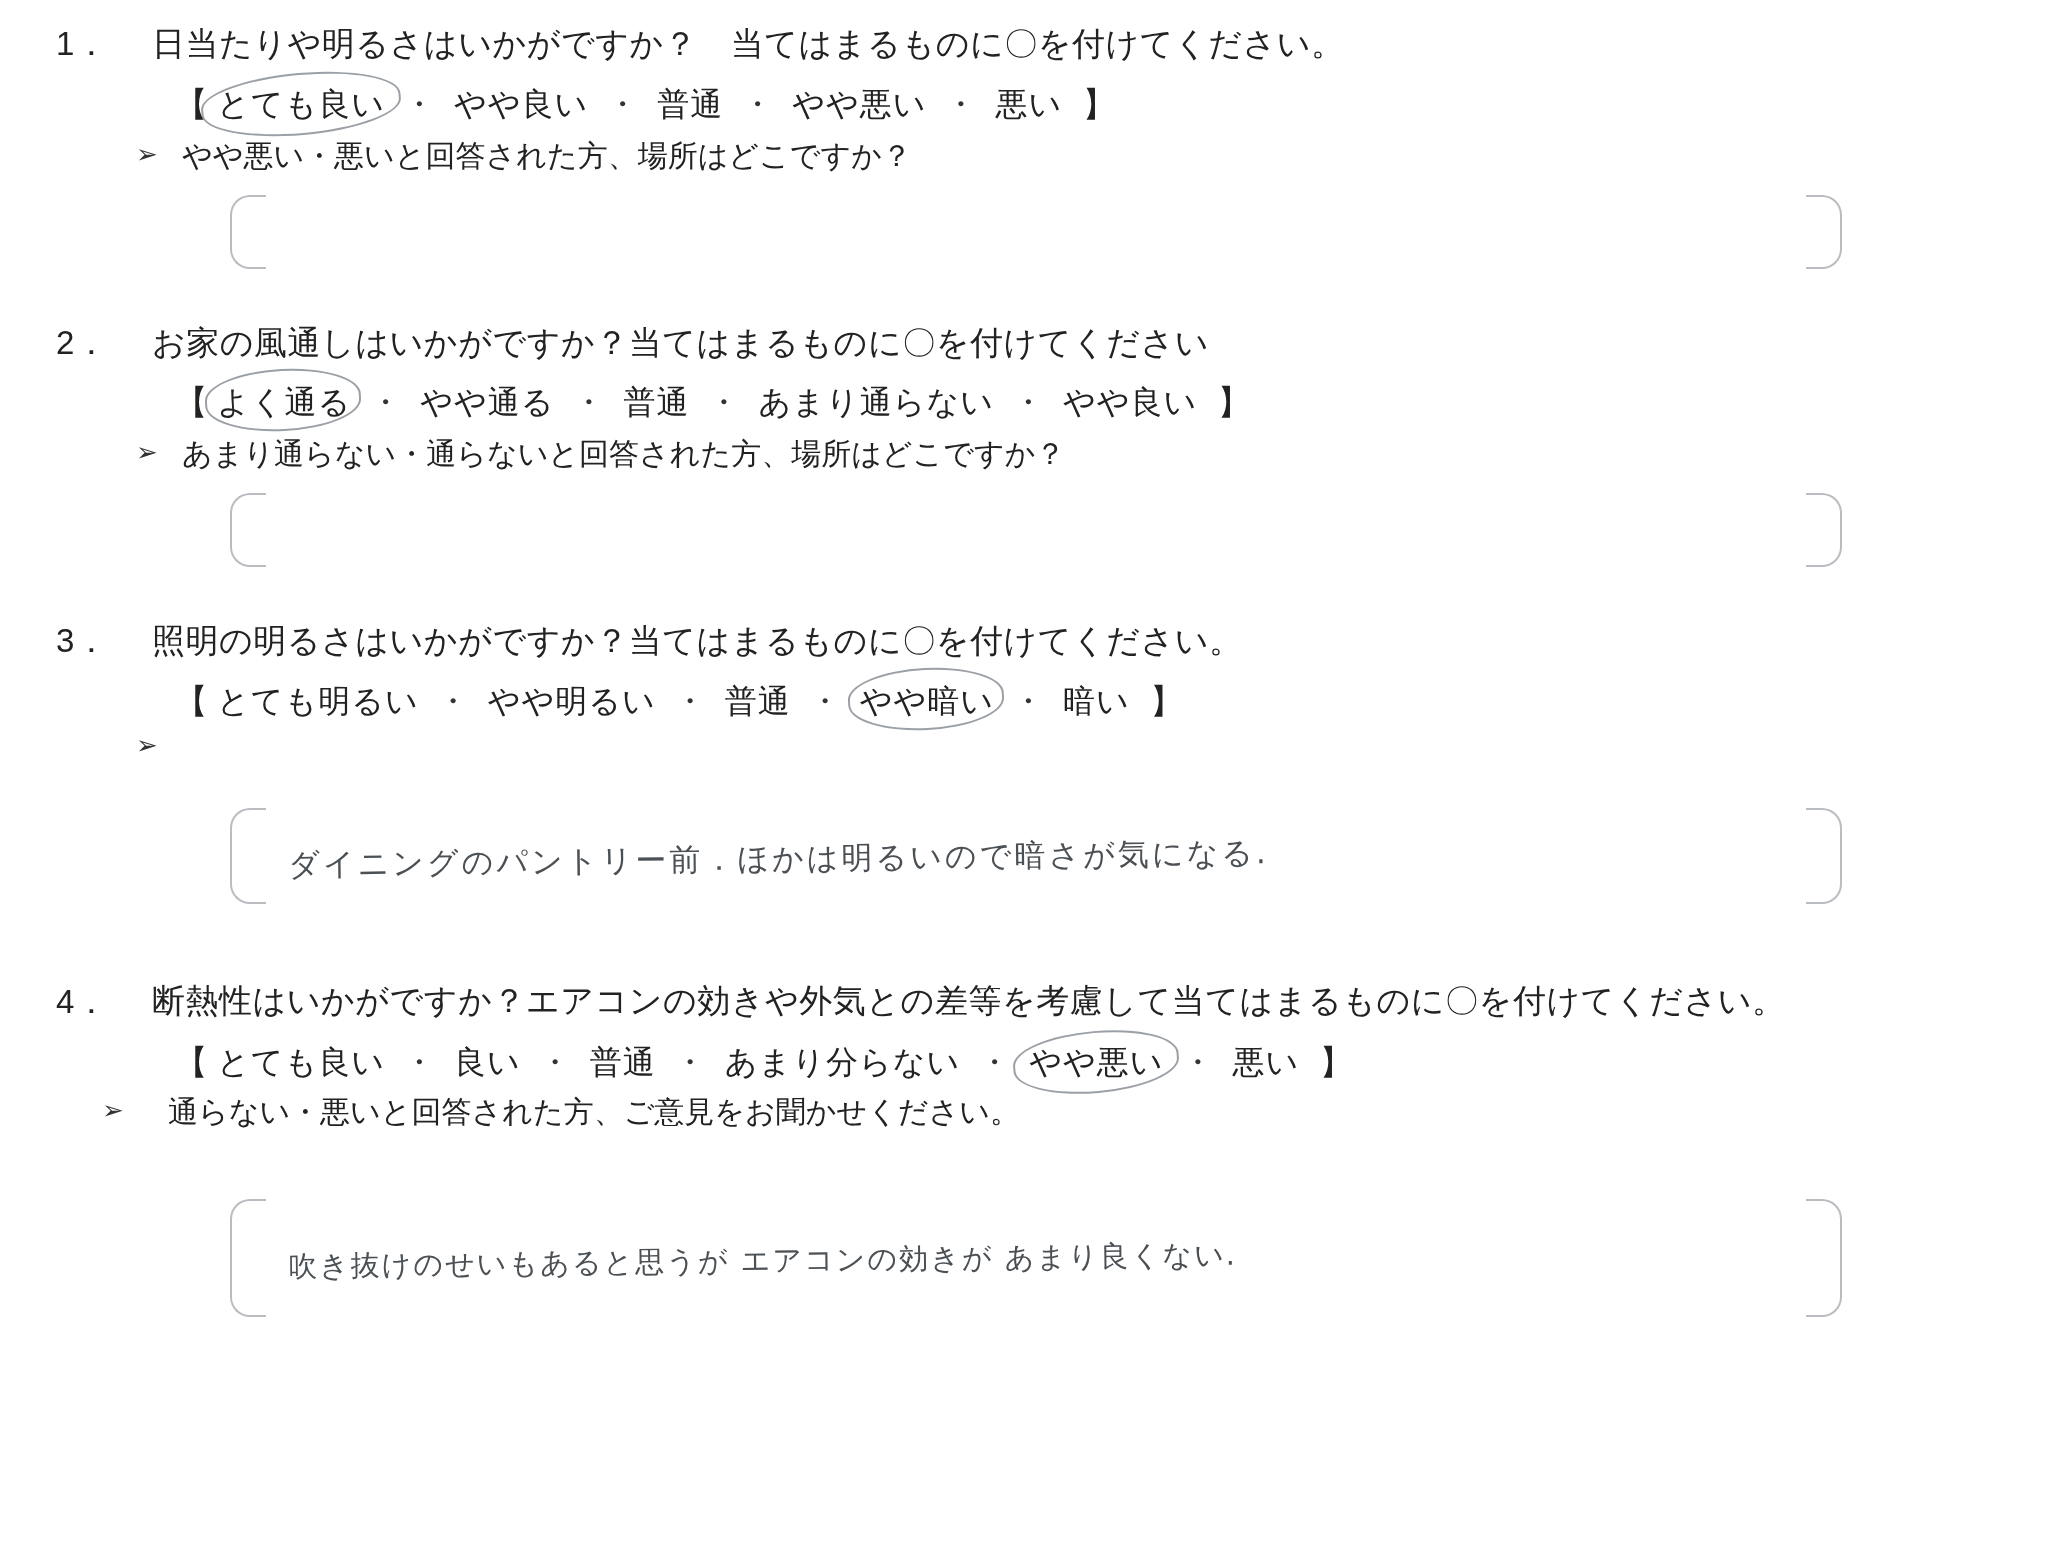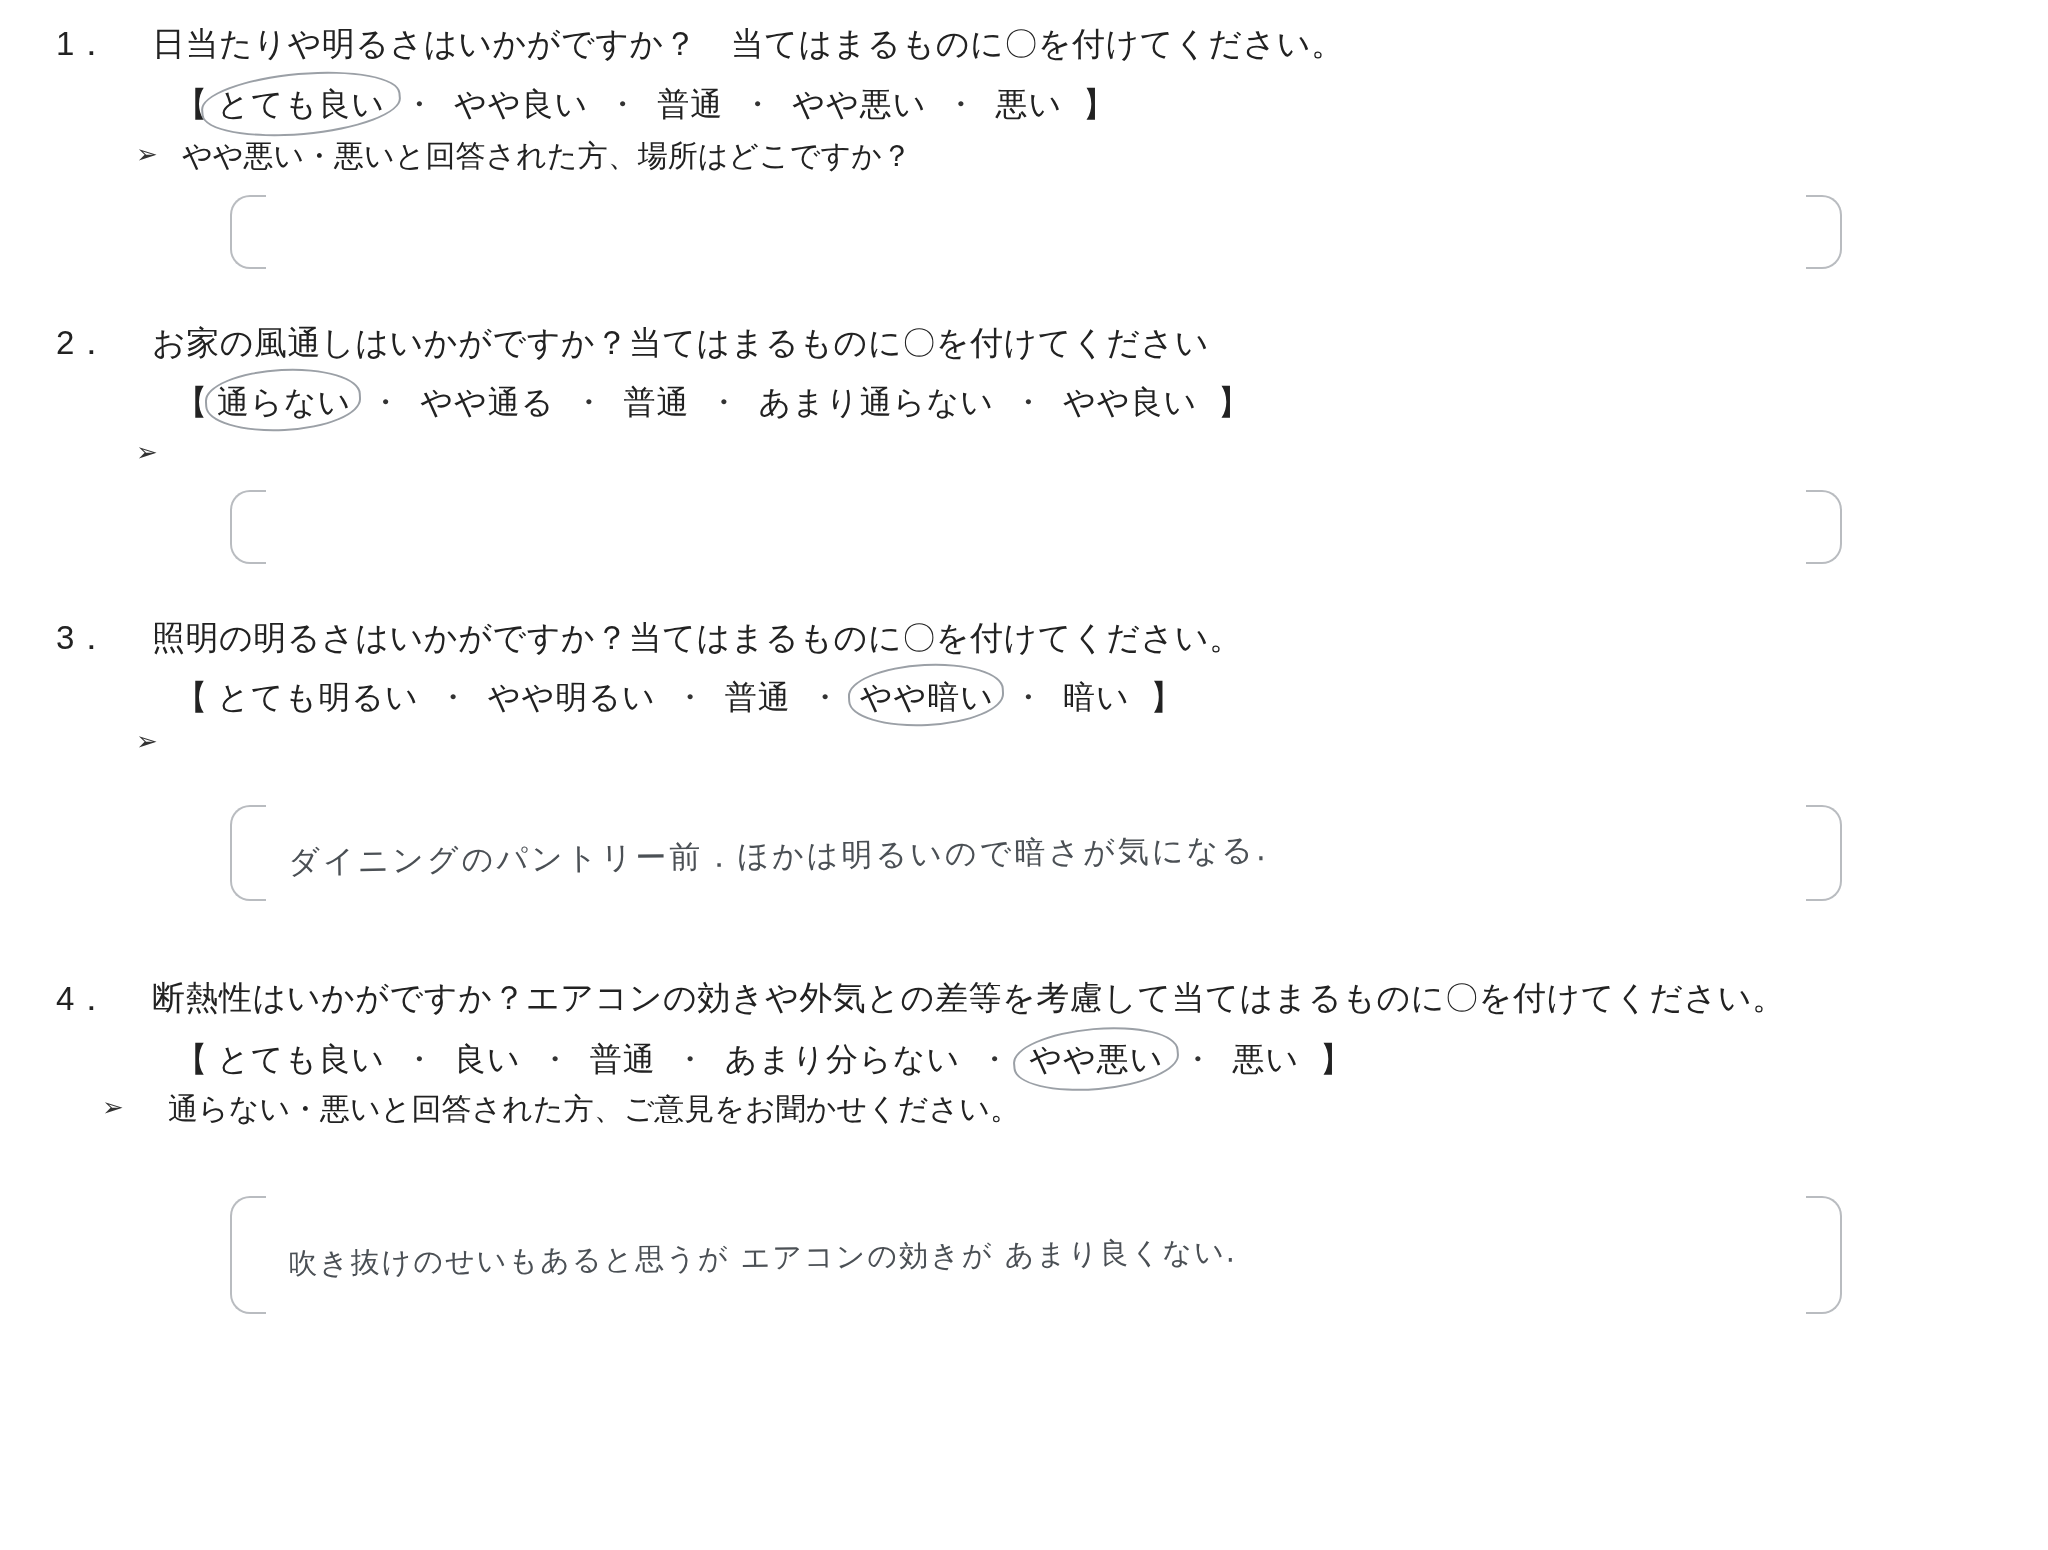--- a/index.html
+++ b/index.html
@@ -198,34 +198,35 @@
   <div class="gap-md"></div>
 
   <div class="q-block">
     <div class="q-head">
       <span class="q-num">2．</span>
       <span class="q-text">お家の風通しはいかがですか？当てはまるものに〇を付けてください</span>
     </div>
 
     <div class="options-row">
       <span class="bracket">【</span>
-      <span class="opt circled tight">通らない</span>
+      <span class="opt circled tight">よく通る</span>
       <span class="sep">・</span>
       <span class="opt">やや通る</span>
       <span class="sep">・</span>
       <span class="opt">普通</span>
       <span class="sep">・</span>
       <span class="opt">あまり通らない</span>
       <span class="sep">・</span>
       <span class="opt">やや良い</span>
       <span class="bracket" style="margin-left:18px">】</span>
     </div>
 
     <div class="follow-row">
       <span class="arrow-ic">➢</span>
+      <span>あまり通らない・通らないと回答された方、場所はどこですか？</span>
     </div>
 
     <div class="answer-box">
       <span class="br left"></span>
       <span class="br right"></span>
       <span class="hw"></span>
     </div>
   </div>
 
   <div class="gap-md"></div>

